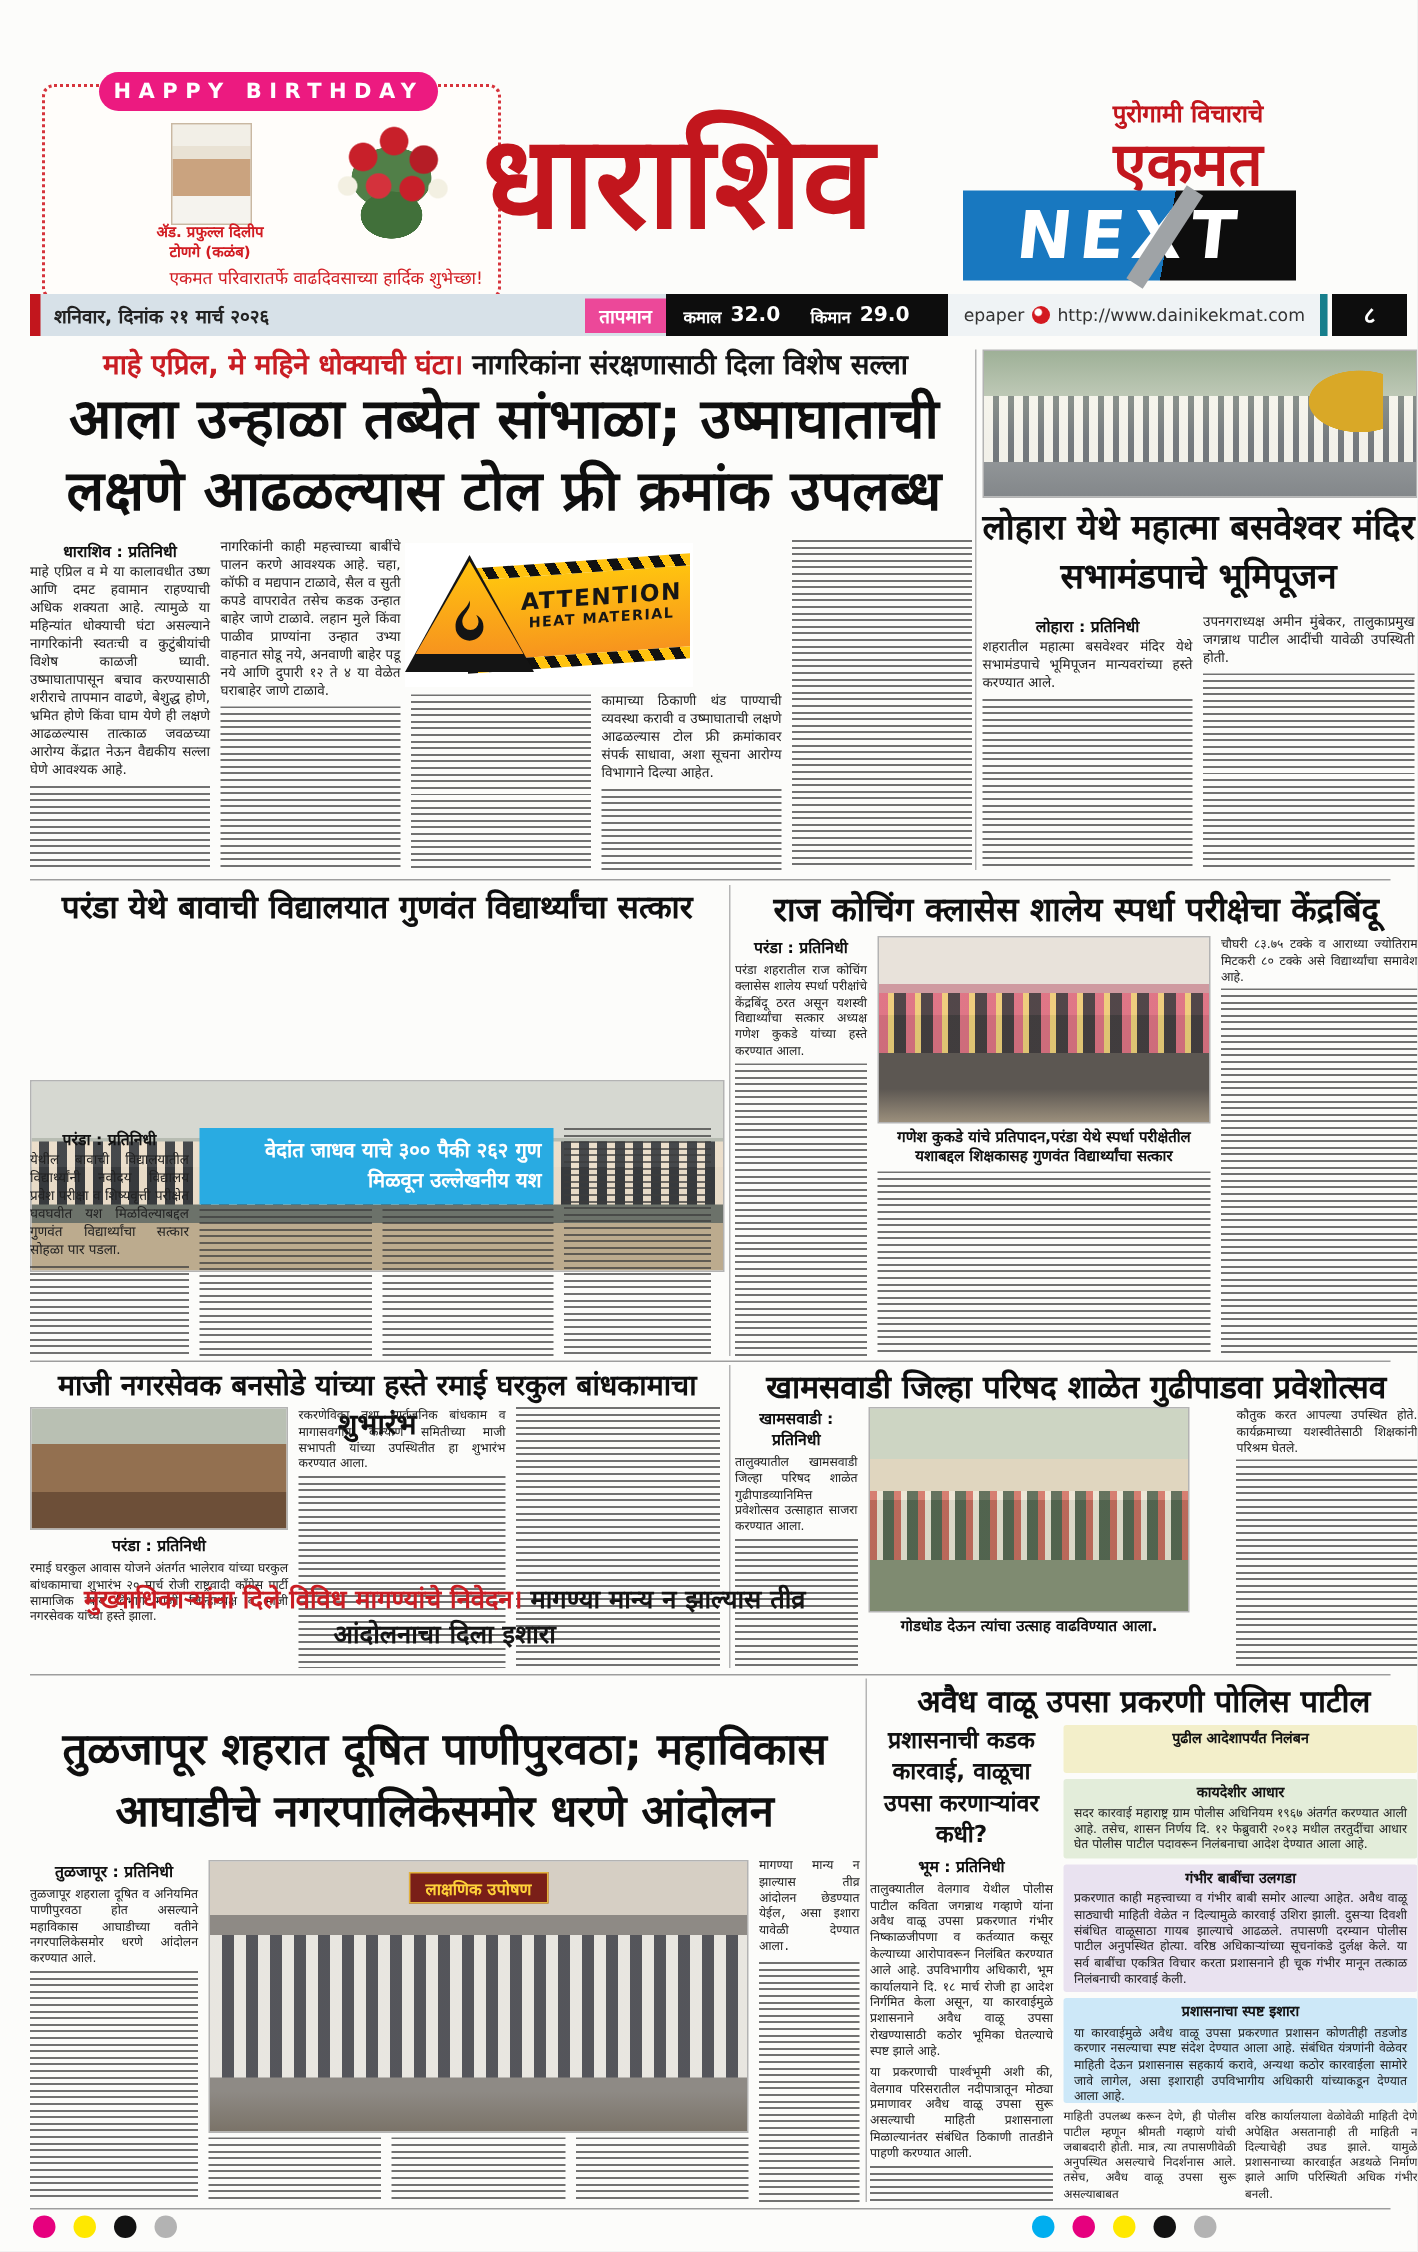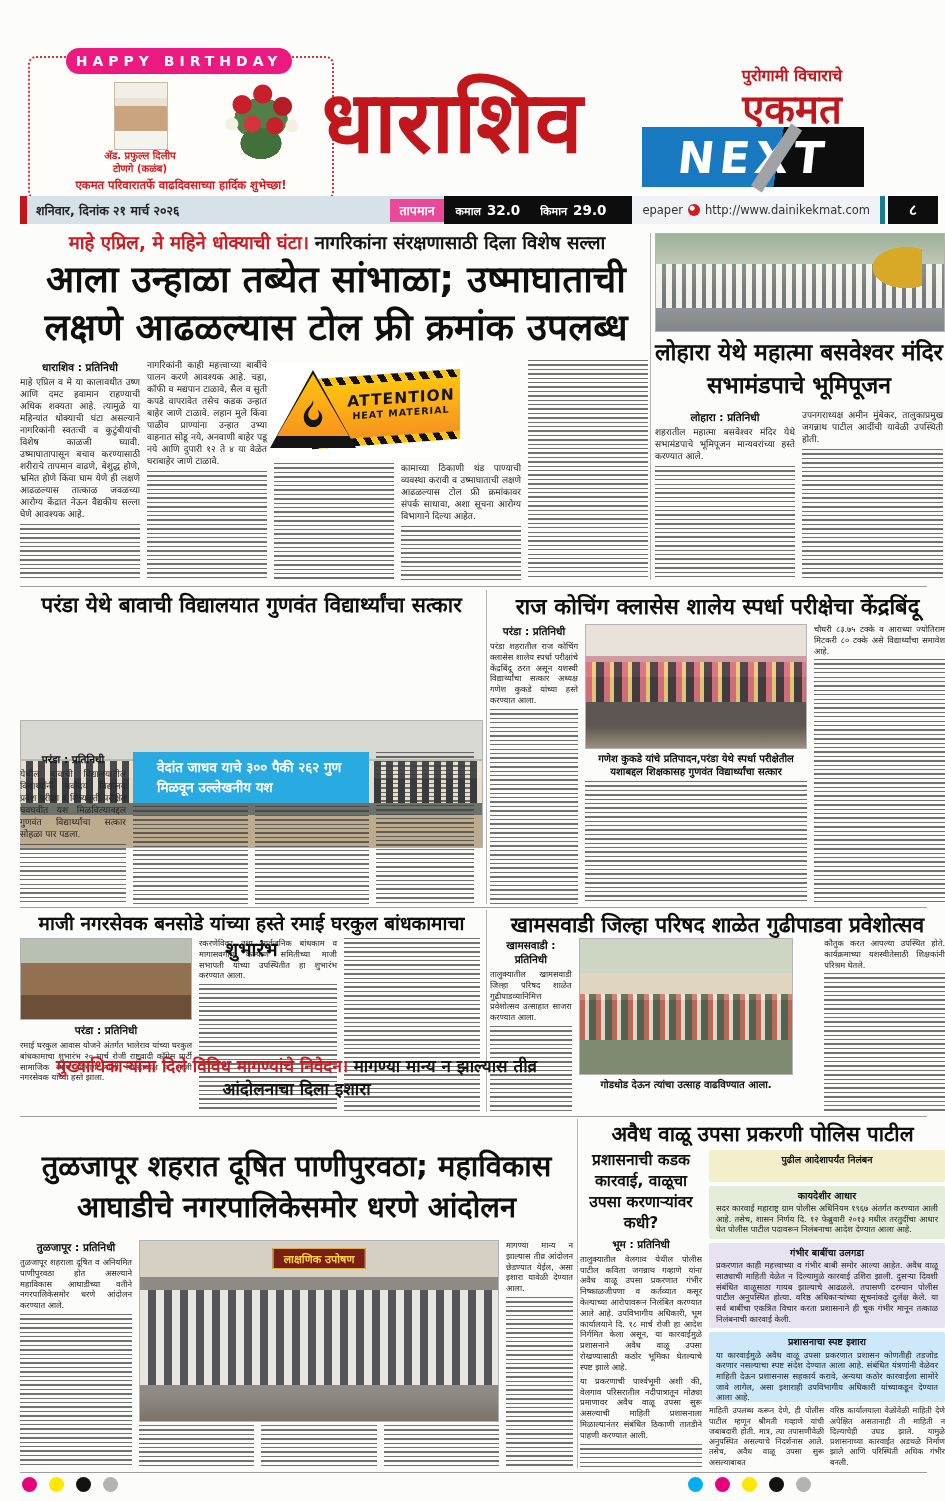--- a/index.html
+++ b/index.html
@@ -30,21 +30,21 @@
   .bouquet{position:absolute;right:28px;top:22px;width:86px;height:88px;background-repeat:no-repeat;background-image:
      radial-gradient(circle 10px at 28% 28%,#c8202a 0 9px,transparent 10px),
      radial-gradient(circle 10px at 52% 16%,#c8202a 0 9px,transparent 10px),
      radial-gradient(circle 10px at 75% 30%,#b51d26 0 9px,transparent 10px),
      radial-gradient(circle 9px at 40% 50%,#d4323c 0 8px,transparent 9px),
      radial-gradient(circle 9px at 66% 52%,#c8202a 0 8px,transparent 9px),
      radial-gradient(circle 7px at 16% 50%,#f3f0e2 0 6px,transparent 7px),
      radial-gradient(circle 7px at 86% 52%,#f3f0e2 0 6px,transparent 7px),
      radial-gradient(ellipse 34px 26px at 50% 72%,#41703a 0 60%,transparent 61%),
      radial-gradient(ellipse 44px 34px at 50% 44%,#517f48 0 60%,transparent 61%);}
-  .bday-wish{position:absolute;left:10px;bottom:6px;width:282px;text-align:center;color:#d21c22;font-weight:bold;font-size:11.5px;margin-top:43px;}
+  .bday-wish{position:absolute;left:10px;bottom:6px;width:282px;text-align:right;color:#d21c22;font-weight:normal;font-size:11.5px;margin-top:43px;}
   .masthead{position:absolute;left:252px;top:52px;width:400px;height:140px;line-height:140px;text-align:center;
             font-size:86px;font-weight:bold;color:#c2161d;}
   .tagline{position:absolute;left:702px;top:64px;width:180px;text-align:center;color:#c2161d;font-weight:bold;font-size:16px;}
   .brand{position:absolute;left:702px;top:80px;width:180px;text-align:center;color:#c2161d;font-weight:bold;font-size:40px;}
   .next-logo{position:absolute;left:642px;top:127px;width:222px;height:60px;
              background:linear-gradient(100deg,#1878c0 0 61%,#0d0d0d 61% 100%);display:flex;align-items:center;justify-content:center;}
   .next-logo span{color:#fff;font-weight:bold;font-size:44px;letter-spacing:5px;transform:skewX(-6deg);}
   .next-slash{position:absolute;left:128px;top:-6px;width:13px;height:74px;background:#9fa3a6;transform:rotate(33deg);}
   .datebar{position:absolute;left:20px;top:196px;width:858px;height:28px;background:#d7e1e8;border-left:7px solid #c2161d;
            display:flex;align-items:center;}
@@ -67,21 +67,21 @@
   .att-stripe{position:absolute;left:0;width:100%;height:8px;background:repeating-linear-gradient(60deg,#111 0 6px,#ffc30f 6px 12px);}
   .att-stripe.top{top:-8px;} .att-stripe.bottom{bottom:-8px;}
   .att-text{position:absolute;left:34px;top:8px;width:110px;text-align:center;color:#161616;}
   .att-l1{font-weight:bold;font-size:15.5px;letter-spacing:1px;}
   .att-l2{font-weight:bold;font-size:9.5px;letter-spacing:1px;}
   .att-tri-o{position:absolute;left:0;top:8px;width:86px;height:78px;background:#141414;
              clip-path:polygon(50% 0,100% 100%,0 100%);}
   .att-tri-i{position:absolute;left:7px;top:12px;width:72px;height:62px;background:linear-gradient(180deg,#ffc30f,#f7941e);
              clip-path:polygon(50% 0,100% 100%,0 100%);display:flex;align-items:flex-end;justify-content:center;}
   
-  .bluebox{background:#29abe2;color:#fff;font-weight:bold;font-size:13.5px;line-height:1.45;text-align:left;padding:6px 24px;}
+  .bluebox{background:#29abe2;color:#fff;font-weight:bold;font-size:13.5px;line-height:1.45;text-align:right;padding:6px 8px;}
   .box{padding:4px 7px;font-size:8.2px;line-height:1.3;text-align:justify;color:#222;border-radius:2px;}
   .box .bt{font-weight:bold;text-align:center;font-size:9.5px;margin-bottom:1px;color:#111;}
   .dot{width:15px;height:15px;border-radius:50%;display:inline-block;margin-right:7px;}
   .banner-strip{position:absolute;left:50%;top:7px;transform:translateX(-50%);background:#7a1f18;color:#ffd23a;
                 font-weight:bold;font-size:11px;padding:2px 10px;border:1px solid #e2b23a;}
 </style>
 </head>
 <body>
 
 <div class="page">
@@ -294,21 +294,21 @@
            linear-gradient(180deg,#d6cfc4 0 20%,#8e8a85 20% 85%,#7a7368 100%);
            background-size:100% 95px,100% 100%;background-position:0 58%,0 0;">
         <div class="banner-strip">लाक्षणिक उपोषण</div>
       </div>
       <div class="row fill">
         <div class="greek fill"></div>
         <div class="greek fill"></div>
         <div class="greek fill"></div>
       </div>
     </div>
-    <div class="col" style="width:67px;">
+    <div class="col" style="width:67px;font-family:Liberation Mono, monospace;">
       <div class="btxt-sm">मागण्या मान्य न झाल्यास तीव्र आंदोलन छेडण्यात येईल, असा इशारा यावेळी देण्यात आला.</div>
       <div class="greek fill"></div>
     </div>
   </div>
 
   <div class="abs headline" style="left:580px;top:1119px;width:365px;font-size:20.5px;">अवैध वाळू उपसा प्रकरणी पोलिस पाटील निलंबित</div>
   <div class="abs row" style="left:580px;top:1150px;width:365px;height:318px;">
     <div class="col" style="width:122px;">
       <div style="font-size:15.5px;font-weight:bold;text-align:center;line-height:1.35;color:#111;">प्रशासनाची कडक कारवाई, वाळूचा उपसा करणाऱ्यांवर कधी?</div>
       <div class="byline">भूम : प्रतिनिधी</div>

